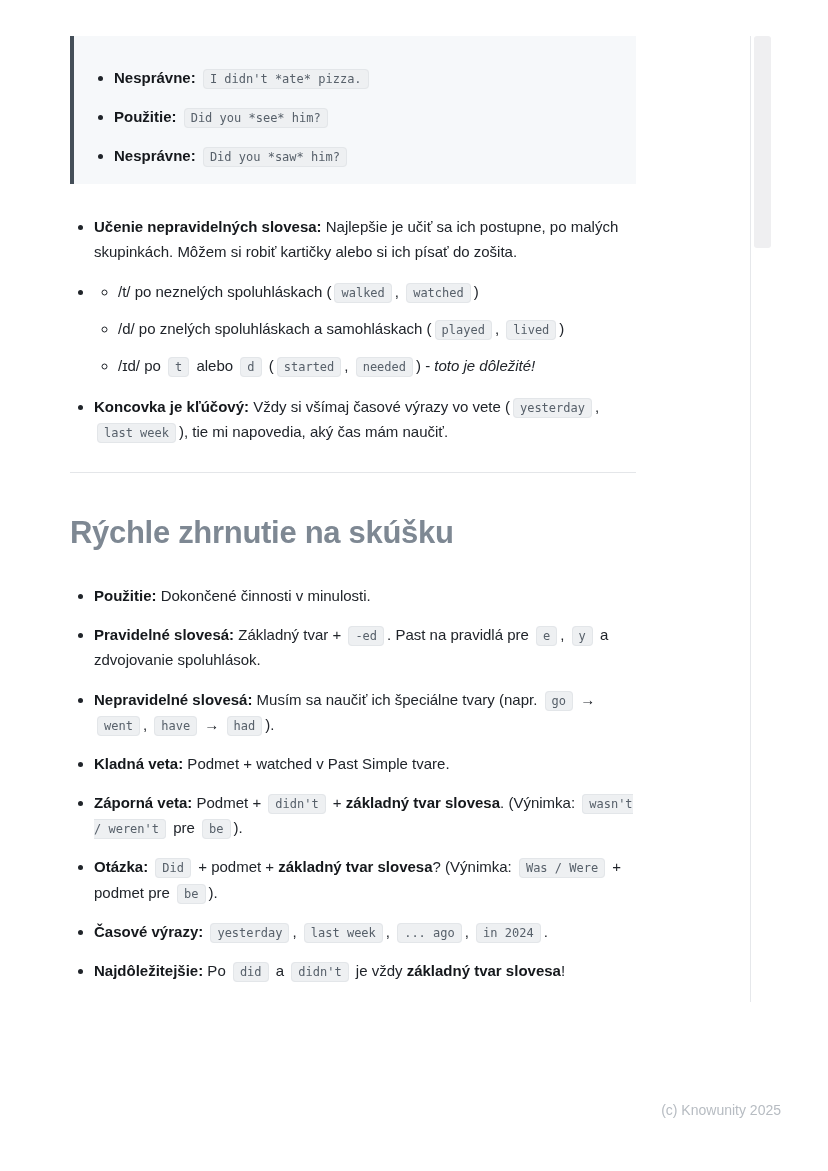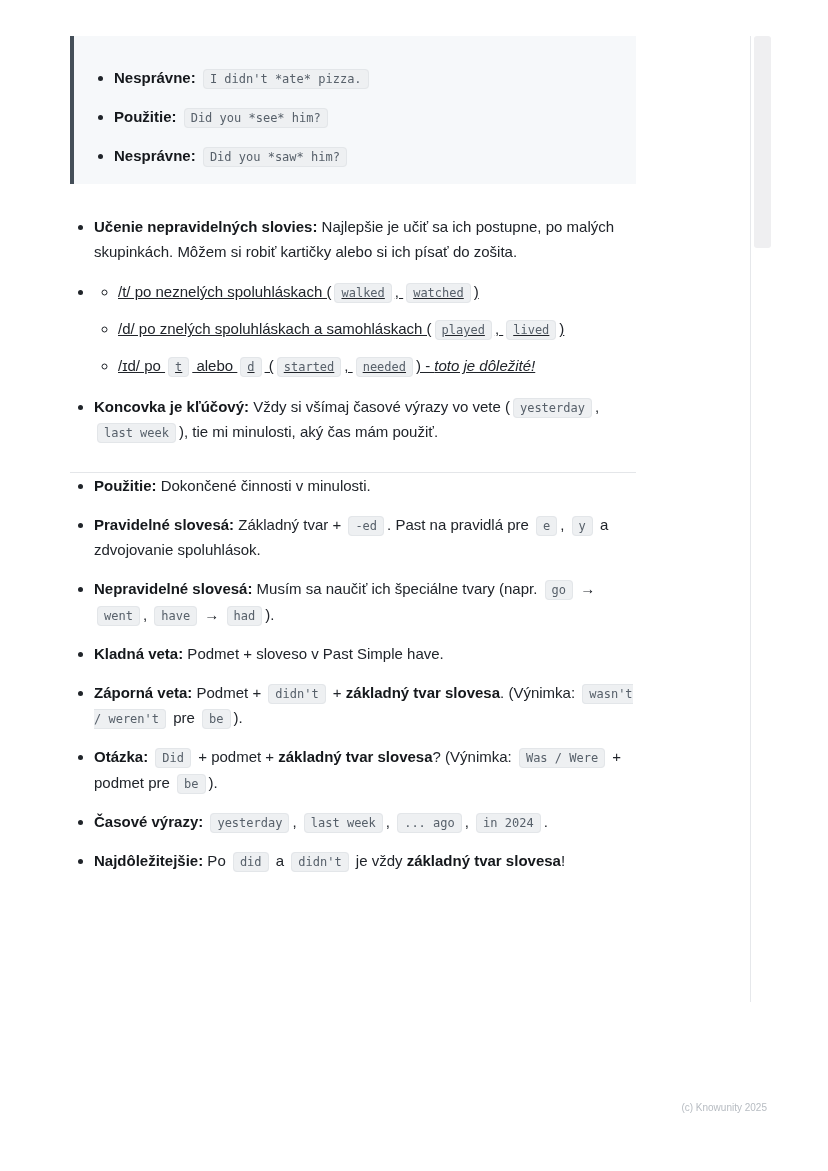--- a/index.html
+++ b/index.html
@@ -44,21 +44,21 @@
     background: #eef0f2;
     border: 1px solid #e3e6e9;
     border-radius: 4px;
     padding: 2px 6px;
     margin: 0 3px;
   }
 
   
   .doc-list { list-style: disc; margin: 0; padding-left: 24px; }
   .doc-list > li { margin-bottom: 15px; }
-  .sub-list { list-style: circle; margin: 12px 0 0 0; padding-left: 24px; text-decoration: underline; }
+  .sub-list { list-style: circle; margin: 12px 0 0 0; padding-left: 24px; }
   .sub-list > li { margin-bottom: 12px; }
 
   .divider {
     border: none;
     border-top: 1px solid #e4e6e9;
     margin: 28px 0 0 0;
   }
 
   .section-heading {
     font-size: 31px;
@@ -84,61 +84,62 @@
     left: 754px;
     top: 36px;
     width: 17px;
     height: 212px;
     background: #efeff1;
     border-radius: 3px;
   }
 
   .footer {
     position: absolute;
-    right: 61px;
+    right: 47px;
     top: 1102px;
-    font-size: 10px;
+    font-size: 14px;
     color: #b7bcc2;
   }
 </style>
 </head>
 <body>
 
 <div class="page">
 
   <div class="content">
 
     <div class="blockquote">
       <ul class="bq-list">
         <li><span class="seg-bold">Nesprávne:</span><span class="seg-text"> </span><span class="seg-code">I didn't *ate* pizza.</span></li>
         <li><span class="seg-bold">Použitie:</span><span class="seg-text"> </span><span class="seg-code">Did you *see* him?</span></li>
         <li><span class="seg-bold">Nesprávne:</span><span class="seg-text"> </span><span class="seg-code">Did you *saw* him?</span></li>
       </ul>
     </div>
 
     <ul class="doc-list">
-      <li><span class="seg-bold">Učenie nepravidelných slovies:</span><span class="seg-text"> Najlepšie je učiť sa ich postupne, po malých skupinkách. Môžem si robiť kartičky alebo si ich písať do zošita.</span></li>
+      <li><span class="seg-bold">Učenie nepravidelných slovesa:</span><span class="seg-text"> Najlepšie je učiť sa ich postupne, po malých skupinkách. Môžem si robiť kartičky alebo si ich písať do zošita.</span></li>
       <li>
         <ul class="sub-list">
           <li><span class="seg-text">/t/ po neznelých spoluhláskach (</span><span class="seg-code">walked</span><span class="seg-text">, </span><span class="seg-code">watched</span><span class="seg-text">)</span></li>
           <li><span class="seg-text">/d/ po znelých spoluhláskach a samohláskach (</span><span class="seg-code">played</span><span class="seg-text">, </span><span class="seg-code">lived</span><span class="seg-text">)</span></li>
           <li><span class="seg-text">/ɪd/ po </span><span class="seg-code">t</span><span class="seg-text"> alebo </span><span class="seg-code">d</span><span class="seg-text"> (</span><span class="seg-code">started</span><span class="seg-text">, </span><span class="seg-code">needed</span><span class="seg-text">) - </span><span class="seg-italic">toto je dôležité!</span></li>
         </ul>
       </li>
-      <li><span class="seg-bold">Koncovka je kľúčový:</span><span class="seg-text"> Vždy si všímaj časové výrazy vo vete (</span><span class="seg-code">yesterday</span><span class="seg-text">, </span><span class="seg-code">last week</span><span class="seg-text">), tie mi minulosti, aký čas mám použiť.</span></li>
+      <li><span class="seg-bold">Koncovka je kľúčový:</span><span class="seg-text"> Vždy si všímaj časové výrazy vo vete (</span><span class="seg-code">yesterday</span><span class="seg-text">, </span><span class="seg-code">last week</span><span class="seg-text">), tie mi napovedia, aký čas mám naučiť.</span></li>
     </ul>
 
     <hr class="divider">
 
+    <h2 class="section-heading">Rýchle zhrnutie na skúšku</h2>
 
     <ul class="doc-list summary-list">
       <li><span class="seg-bold">Použitie:</span><span class="seg-text"> Dokončené činnosti v minulosti.</span></li>
       <li><span class="seg-bold">Pravidelné slovesá:</span><span class="seg-text"> Základný tvar + </span><span class="seg-code">-ed</span><span class="seg-text">. Past na pravidlá pre </span><span class="seg-code">e</span><span class="seg-text">, </span><span class="seg-code">y</span><span class="seg-text"> a zdvojovanie spoluhlások.</span></li>
       <li><span class="seg-bold">Nepravidelné slovesá:</span><span class="seg-text"> Musím sa naučiť ich špeciálne tvary (napr. </span><span class="seg-code">go</span><span class="seg-text"> → </span><span class="seg-code">went</span><span class="seg-text">, </span><span class="seg-code">have</span><span class="seg-text"> → </span><span class="seg-code">had</span><span class="seg-text">).</span></li>
-      <li><span class="seg-bold">Kladná veta:</span><span class="seg-text"> Podmet + sloveso v Past Simple have.</span></li>
+      <li><span class="seg-bold">Kladná veta:</span><span class="seg-text"> Podmet + watched v Past Simple tvare.</span></li>
       <li><span class="seg-bold">Záporná veta:</span><span class="seg-text"> Podmet + </span><span class="seg-code">didn't</span><span class="seg-text"> + </span><span class="seg-bold">základný tvar slovesa</span><span class="seg-text">. (Výnimka: </span><span class="seg-code">wasn't / weren't</span><span class="seg-text"> pre </span><span class="seg-code">be</span><span class="seg-text">).</span></li>
       <li><span class="seg-bold">Otázka:</span><span class="seg-text"> </span><span class="seg-code">Did</span><span class="seg-text"> + podmet + </span><span class="seg-bold">základný tvar slovesa</span><span class="seg-text">? (Výnimka: </span><span class="seg-code">Was / Were</span><span class="seg-text"> + podmet pre </span><span class="seg-code">be</span><span class="seg-text">).</span></li>
       <li><span class="seg-bold">Časové výrazy:</span><span class="seg-text"> </span><span class="seg-code">yesterday</span><span class="seg-text">, </span><span class="seg-code">last week</span><span class="seg-text">, </span><span class="seg-code">... ago</span><span class="seg-text">, </span><span class="seg-code">in 2024</span><span class="seg-text">.</span></li>
       <li><span class="seg-bold">Najdôležitejšie:</span><span class="seg-text"> Po </span><span class="seg-code">did</span><span class="seg-text"> a </span><span class="seg-code">didn't</span><span class="seg-text"> je vždy </span><span class="seg-bold">základný tvar slovesa</span><span class="seg-text">!</span></li>
     </ul>
 
   </div>
 
   <div class="page-edge"></div>
   <div class="scroll-thumb"></div>

